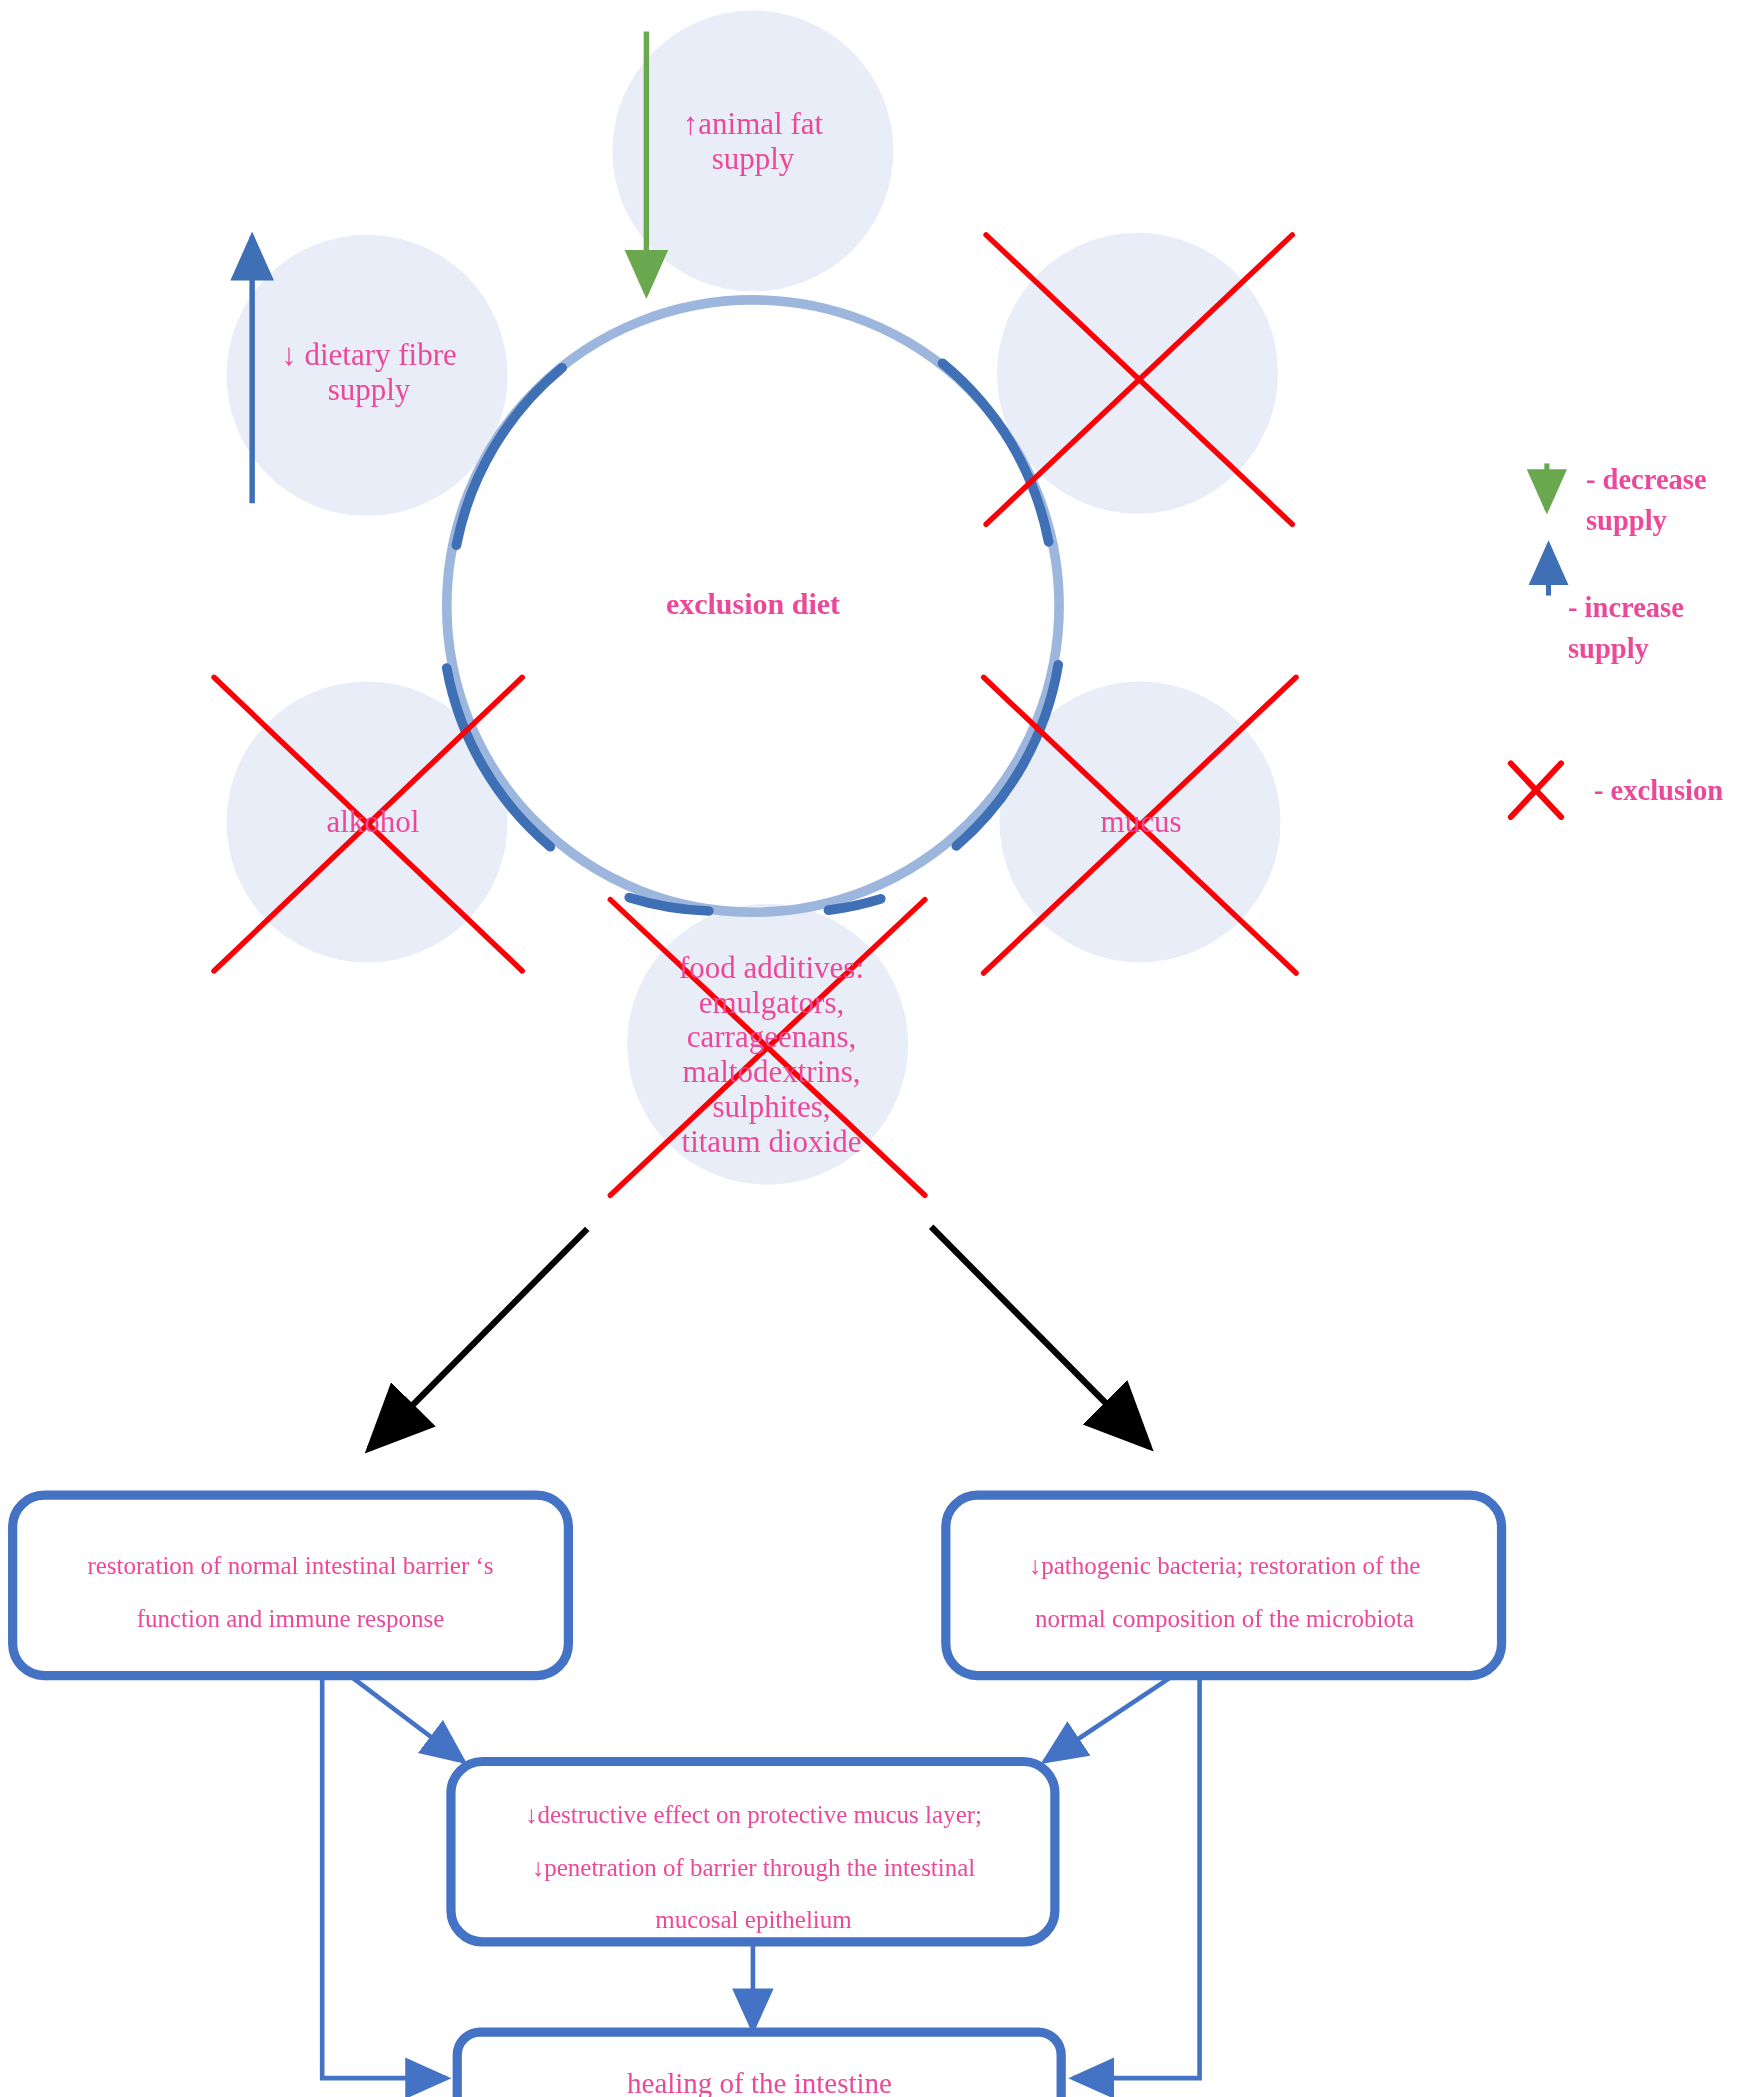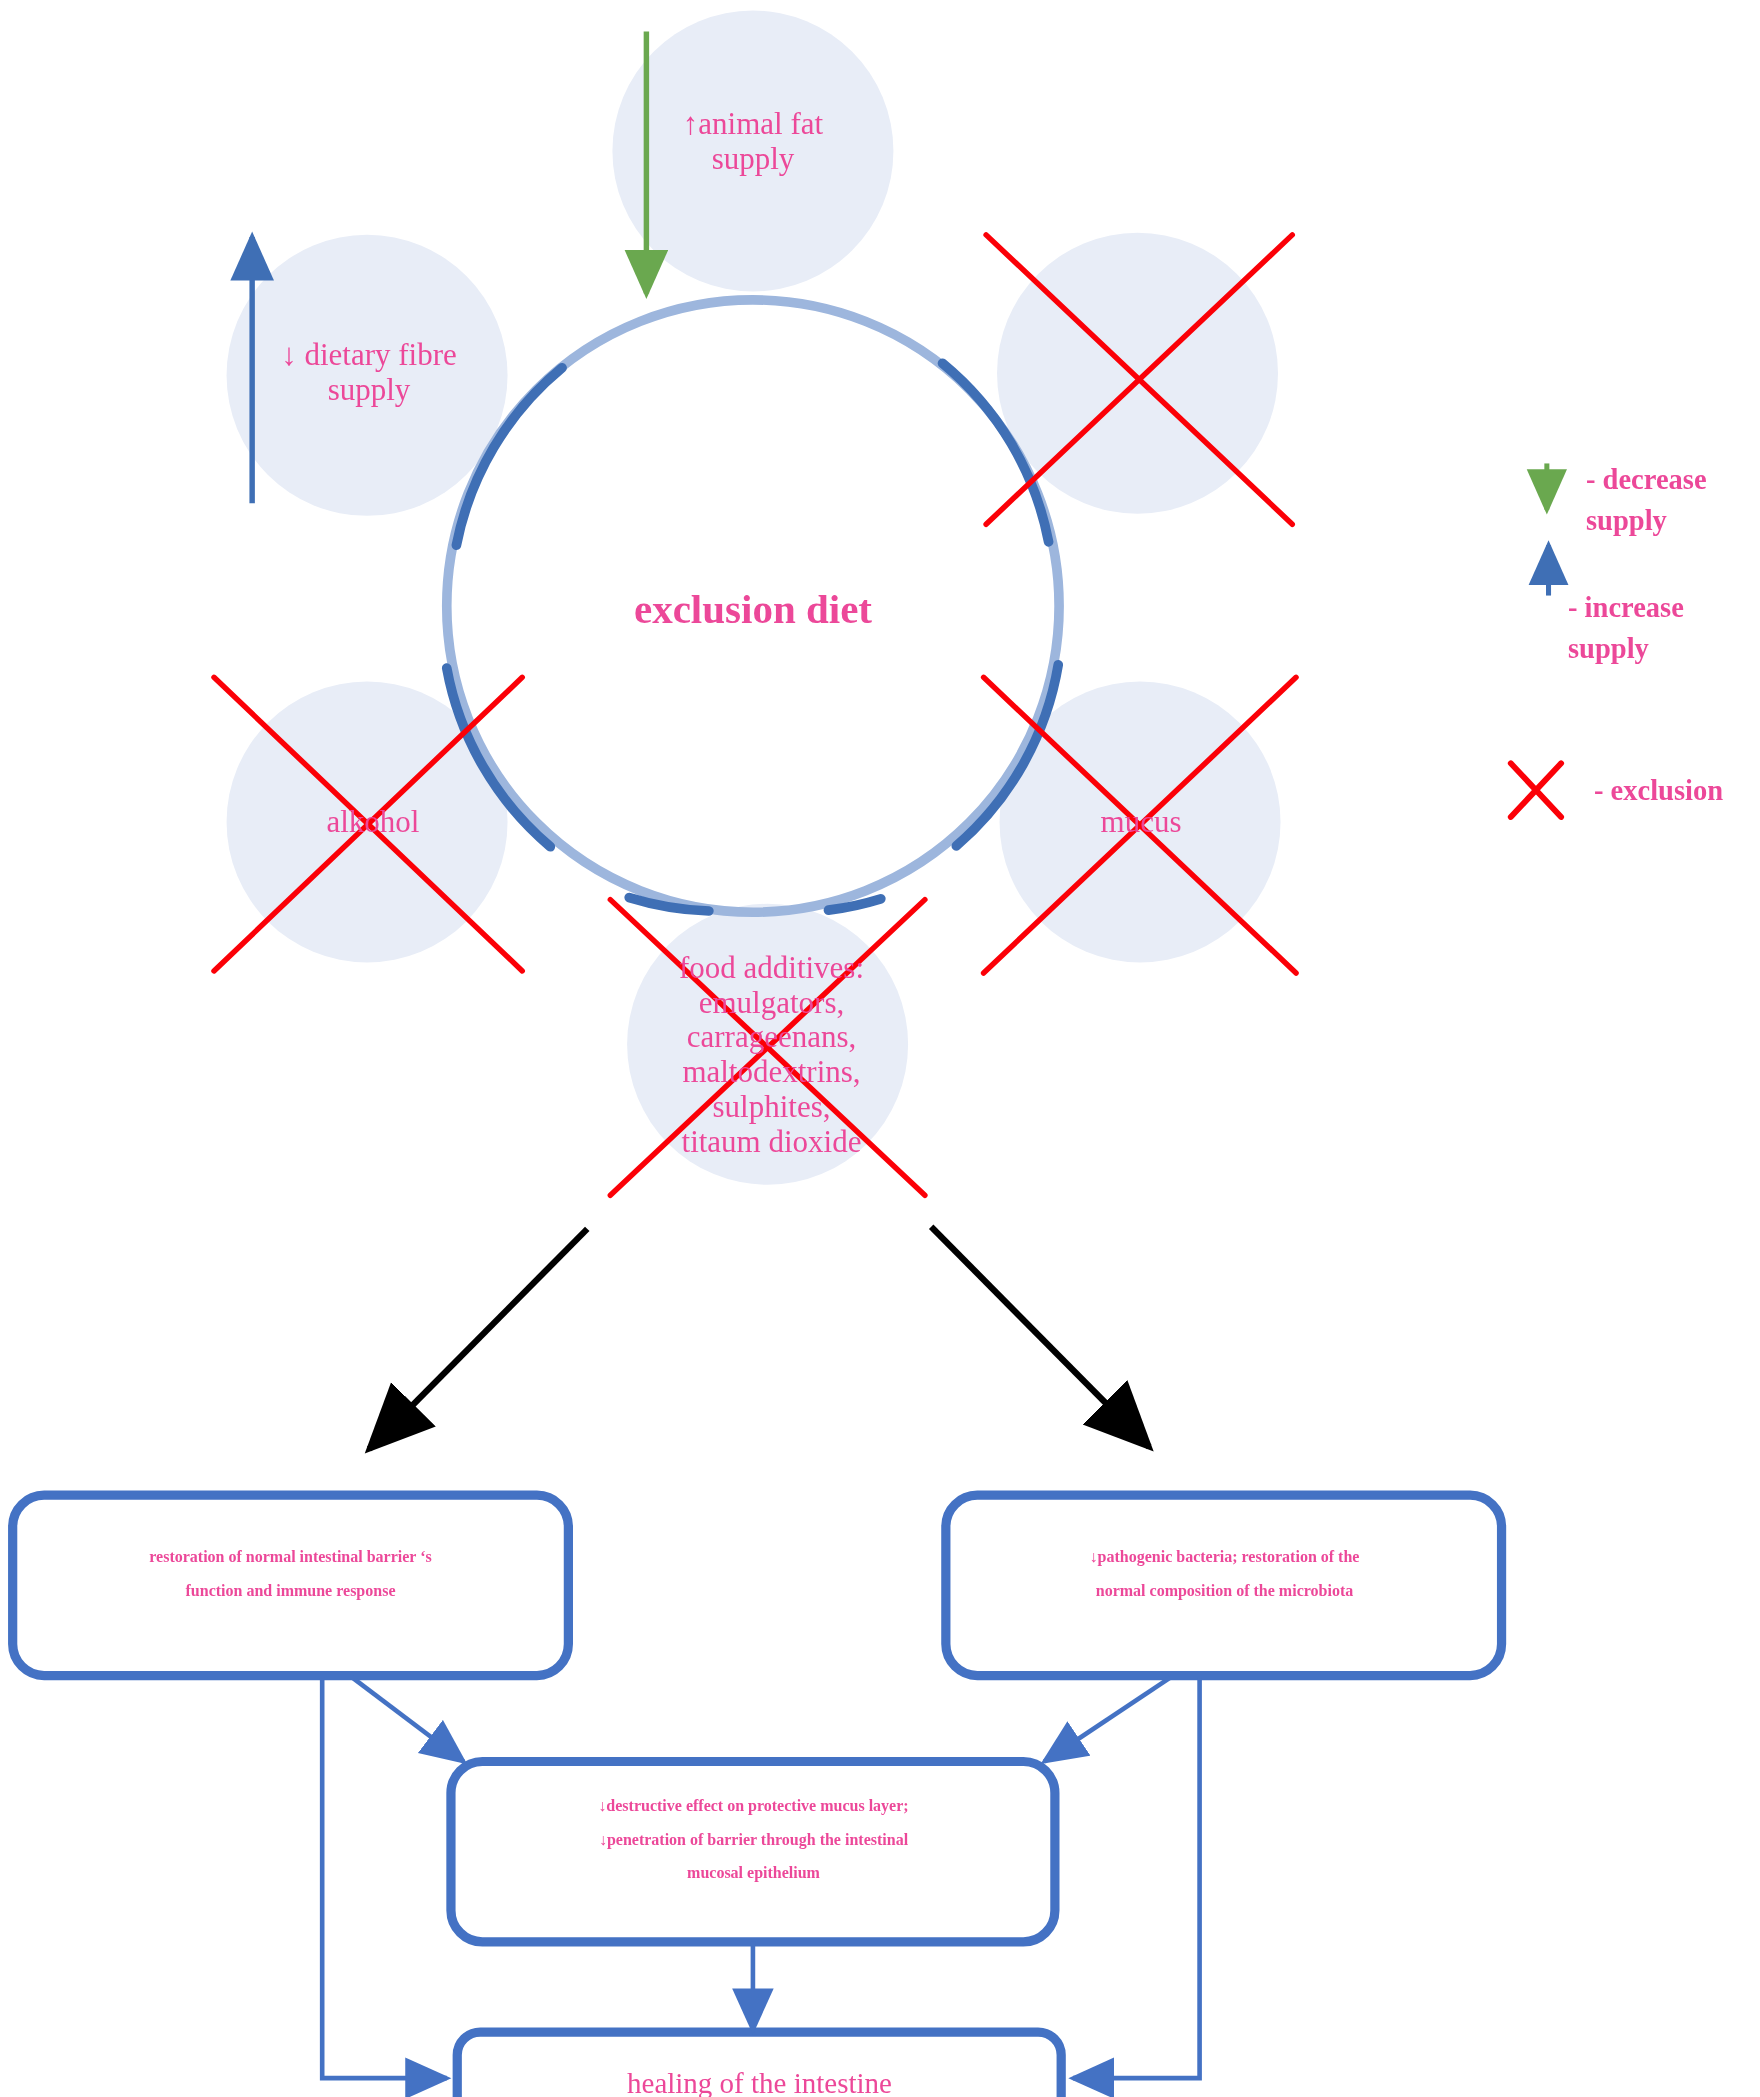--- a/index.html
+++ b/index.html
@@ -6,23 +6,23 @@
   html,body{margin:0;padding:0;background:#ffffff;}
   body{font-family:"Liberation Serif","DejaVu Serif",serif;}
   #stage{position:relative;width:1760px;height:2144px;background:#fff;overflow:hidden;}
   #art{position:absolute;left:0;top:0;width:1760px;height:2144px;}
 
   .txt{position:absolute;color:#ec4899;text-align:center;line-height:1.12;
        font-family:"Liberation Serif","DejaVu Serif",serif;
        white-space:pre-line;}
 
   .bubble-txt{font-size:31px;}
-  .center-txt{font-size:41px;font-weight:bold;}
+  .center-txt{font-size:30px;font-weight:bold;}
   .legend-txt{font-size:28.5px;font-weight:bold;text-align:left;line-height:1.45;}
-  .box-txt{font-size:16px;font-weight:bold;line-height:2.1;}
+  .box-txt{font-size:25px;font-weight:normal;line-height:2.1;}
   .heal-txt{font-size:29px;font-weight:normal;line-height:1.2;}
 </style>
 </head>
 <body>
 
 <div id="stage">
 
   <svg id="art" viewBox="0 0 4196 5112" xmlns="http://www.w3.org/2000/svg">
     <defs>
       <marker id="blkArrow" markerWidth="14" markerHeight="14" refX="10" refY="5" orient="auto" markerUnits="strokeWidth">

